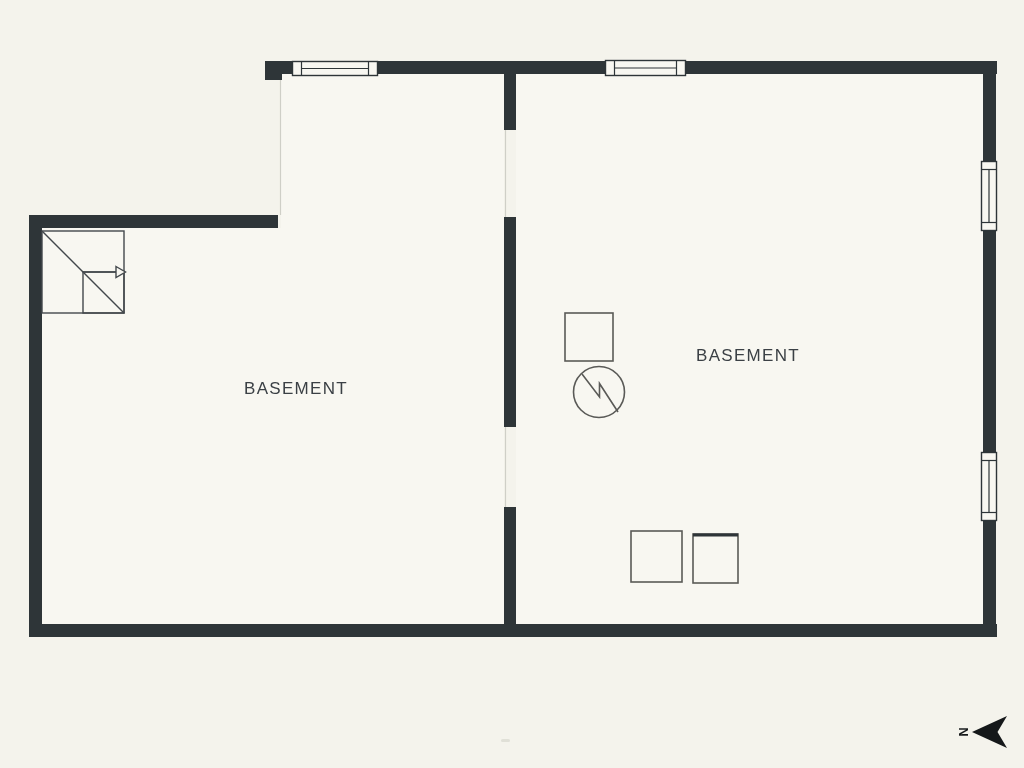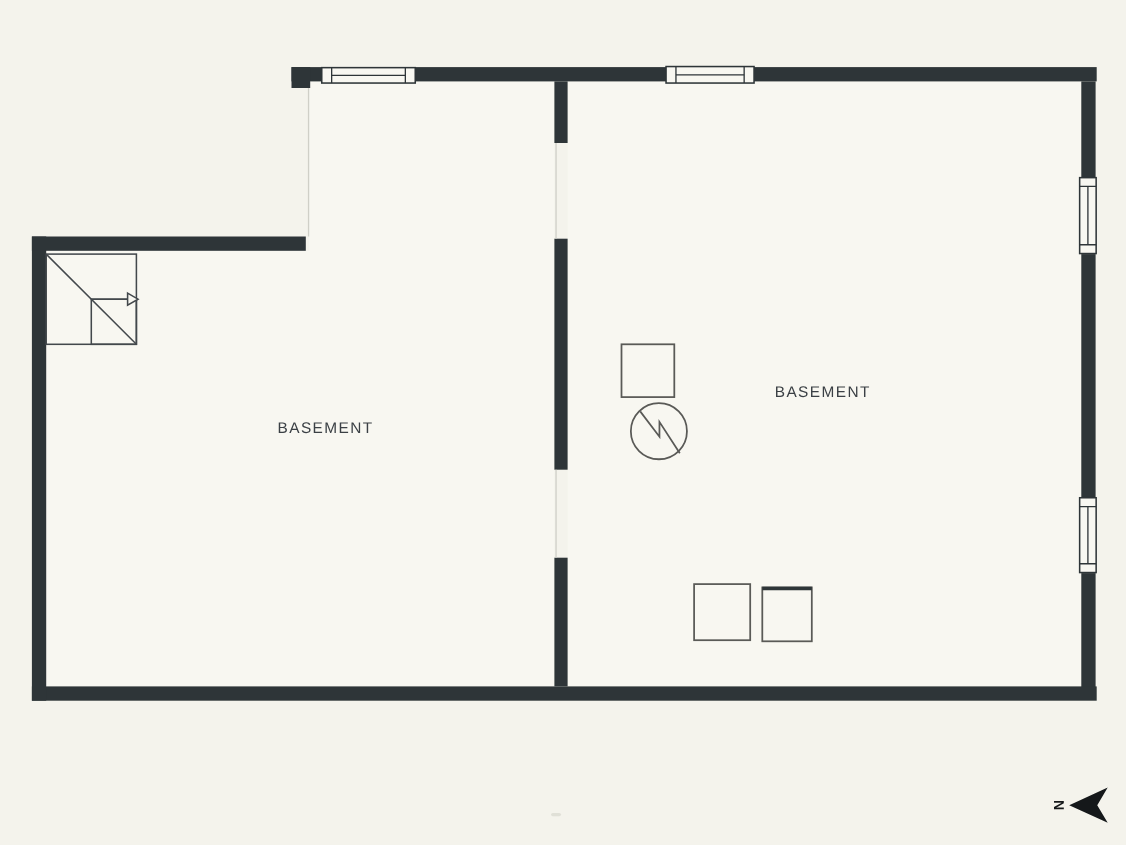--- a/index.html
+++ b/index.html
@@ -16,21 +16,21 @@
     overflow: hidden;
   }
   .plan-svg {
     position: absolute;
     left: 0;
     top: 0;
   }
   .room-label {
     position: absolute;
     transform: translate(-50%, -50%);
-    font-size: 14px;
+    font-size: 17px;
     font-weight: 500;
     letter-spacing: 1.3px;
     color: var(--text, #3b4045);
     white-space: nowrap;
     user-select: none;
     text-align: center;
   }
   .compass-n {
     position: absolute;
     transform: translate(-50%, -50%) rotate(90deg);

